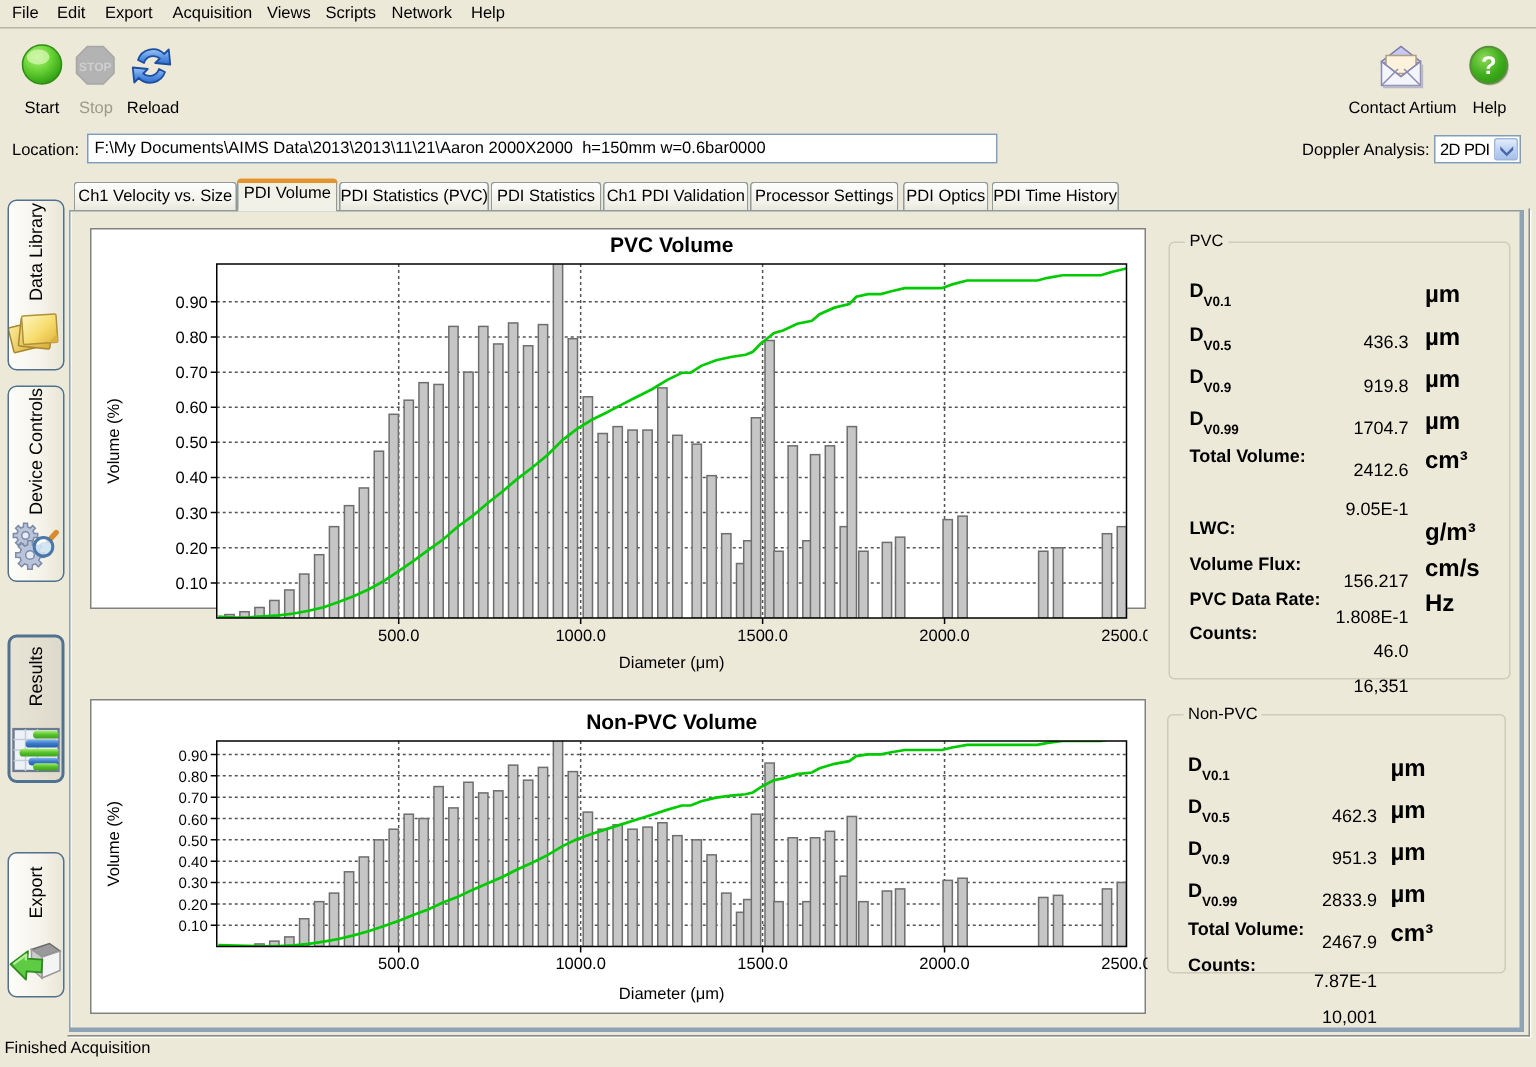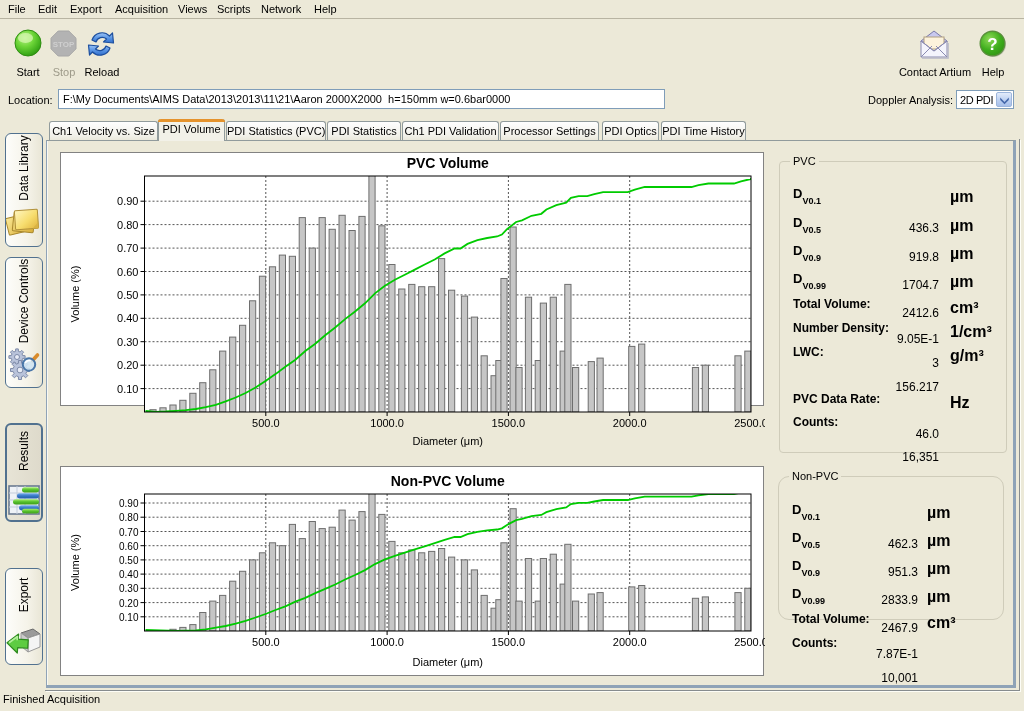--- a/index.html
+++ b/index.html
@@ -31,21 +31,21 @@
   border-top:1px solid #919b9c; border-left:1px solid #8fa3b7; border-right:3px solid #8fa3b7; border-bottom:3px solid #8fa3b7;
   box-shadow:inset 1px 0 0 #f8f8f2; }
 
 .chartbox { position:absolute; background:#fff; border:1px solid #828282; }
 #chart1 { left:13px; top:11px; width:704px; height:254px; }
 #chart2 { left:13px; top:325px; width:704px; height:210px; }
 
 .gbox { position:absolute; border:1px solid #cfccba; border-radius:4px; }
 .gbox .cap { position:absolute; left:10px; top:-7px; background:#ece9d8; padding:0 3px; font-size:11px; }
 #gb1 { left:732px; top:20px; width:228px; height:292px; }
-#gb2 { left:731px; top:335px; width:226px; height:144px;border-radius:11px; }
+#gb2 { left:731px; top:335px; width:226px; height:173px; }
 .row { position:absolute; left:0; width:100%; height:16px; }
 .row .lab { position:absolute; left:13px; top:0; font-weight:bold; font-size:12px; }
 .row .lab sub { font-size:9px; font-weight:bold; position:relative; top:2px; }
 .row .val { position:absolute; top:1px; text-align:right; font-size:12px;margin-top:34px; }
 .row .unit { position:absolute; top:2px; font-weight:bold; font-size:16px; }
 #gb1 .val { left:60px; width:99px; }
 #gb1 .unit { left:170px; }
 #gb2 .val { left:40px; width:99px; }
 #gb2 .unit { left:148px; }
 
@@ -388,29 +388,29 @@
     <div class="row" style="top:109px">
         <span class="lab" style="font-size:13px">D<sub>V0.99</sub></span>
         <span class="val">2412.6</span>
         <span class="unit">µm</span>
       </div>
     <div class="row" style="top:135px">
         <span class="lab">Total Volume:</span>
         <span class="val">9.05E-1</span>
         <span class="unit">cm³</span>
       </div>
-    <div class="row" style="top:159px">
-        <span class="lab">Number Density:</span>
-        <span class="val">3</span>
-        <span class="unit">1/cm³</span>
-      </div>
     <div class="row" style="top:183px">
         <span class="lab">LWC:</span>
         <span class="val">156.217</span>
         <span class="unit">g/m³</span>
+      </div>
+    <div class="row" style="top:207px">
+        <span class="lab">Volume Flux:</span>
+        <span class="val">1.808E-1</span>
+        <span class="unit">cm/s</span>
       </div>
     <div class="row" style="top:230px">
         <span class="lab">PVC Data Rate:</span>
         <span class="val">46.0</span>
         <span class="unit">Hz</span>
       </div>
     <div class="row" style="top:253px">
         <span class="lab">Counts:</span>
         <span class="val">16,351</span>
       </div>

